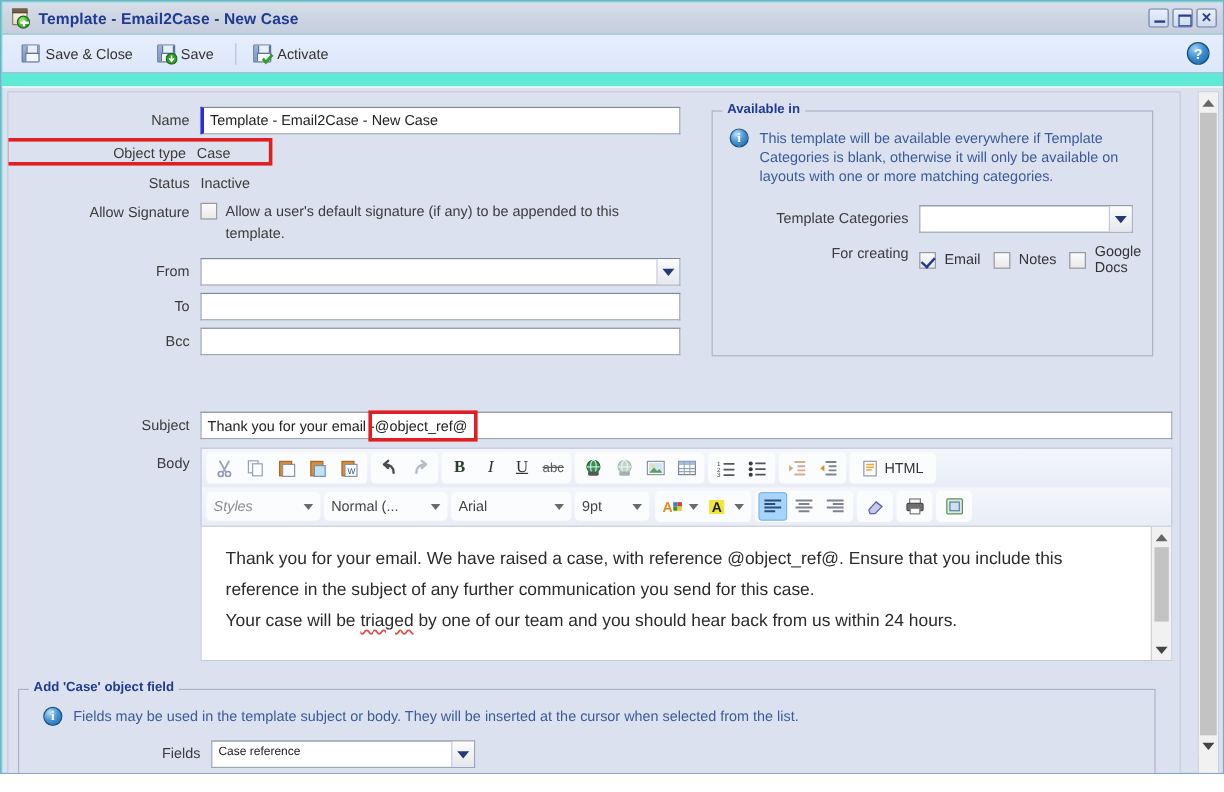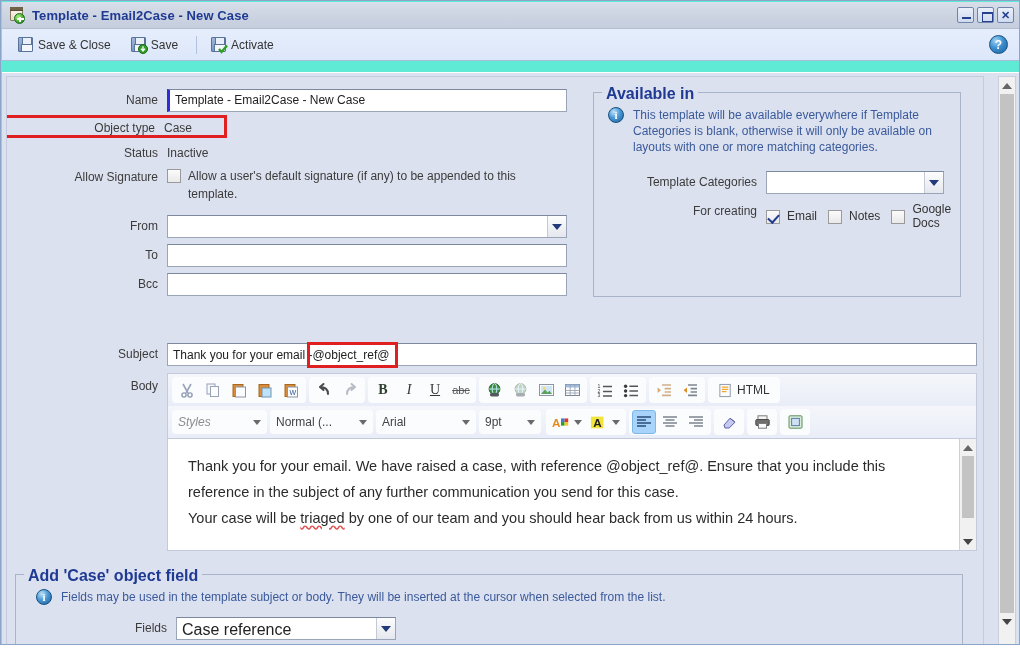--- a/index.html
+++ b/index.html
@@ -147,21 +147,21 @@
     border: 1px solid #9aa5b8; border-top-color: #7c889d;
     font-size: 12px; color: #222; padding: 3px 4px 0 5px;
     outline: none; font-family: "Liberation Sans", sans-serif;
   }
   .val { font-size: 12px; color: #3b3b3b; padding-top: 4px; }
 
   .sel-wrap { position: relative; height: 23px; }
   .sel {
     height: 23px; background: #ffffff;
     border: 1px solid #9aa5b8; border-top-color: #7c889d;
-    font-size: 16px; padding: 3px 22px 0 5px; color:#222;
+    font-size: 10px; padding: 3px 22px 0 5px; color:#222;
   }
   .sel-arrow {
     position: absolute; right: 1px; top: 1px;
     width: 19px; height: 21px;
     background: linear-gradient(180deg,#fdfdfd 0%,#e4e7ee 100%);
     border-left: 1px solid #c3c9d6;
     display: flex; align-items: center; justify-content: center;
   }
   .caret {
     width: 0; height: 0; border-left: 5px solid transparent;
@@ -184,21 +184,21 @@
 
   
   .group {
     position: absolute;
     border: 1px solid #a9b4c9;
     background: #dce1ef;
   }
   .group-title {
     position: absolute; top: -8px; left: 8px;
     background: #dce1ef; padding: 0 4px;
-    font-size: 16px; font-weight: bold; color: #1f3a93;
+    font-size: 11px; font-weight: bold; color: #1f3a93;
   }
   .info-icon {
     width: 16px; height: 16px; border-radius: 50%; flex: 0 0 auto;
     background: radial-gradient(circle at 35% 28%, #bfe2f8 0%, #4a97d6 45%, #1c5f9c 100%);
     border: 1px solid #165280; color: #fff; font-size: 11px; font-weight: bold;
     font-family: "Liberation Serif", serif;
     display: flex; align-items: center; justify-content: center; line-height: 1;
   }
   .info-text { font-size: 12px; color: #3a5a9b; line-height: 16px; }
 

